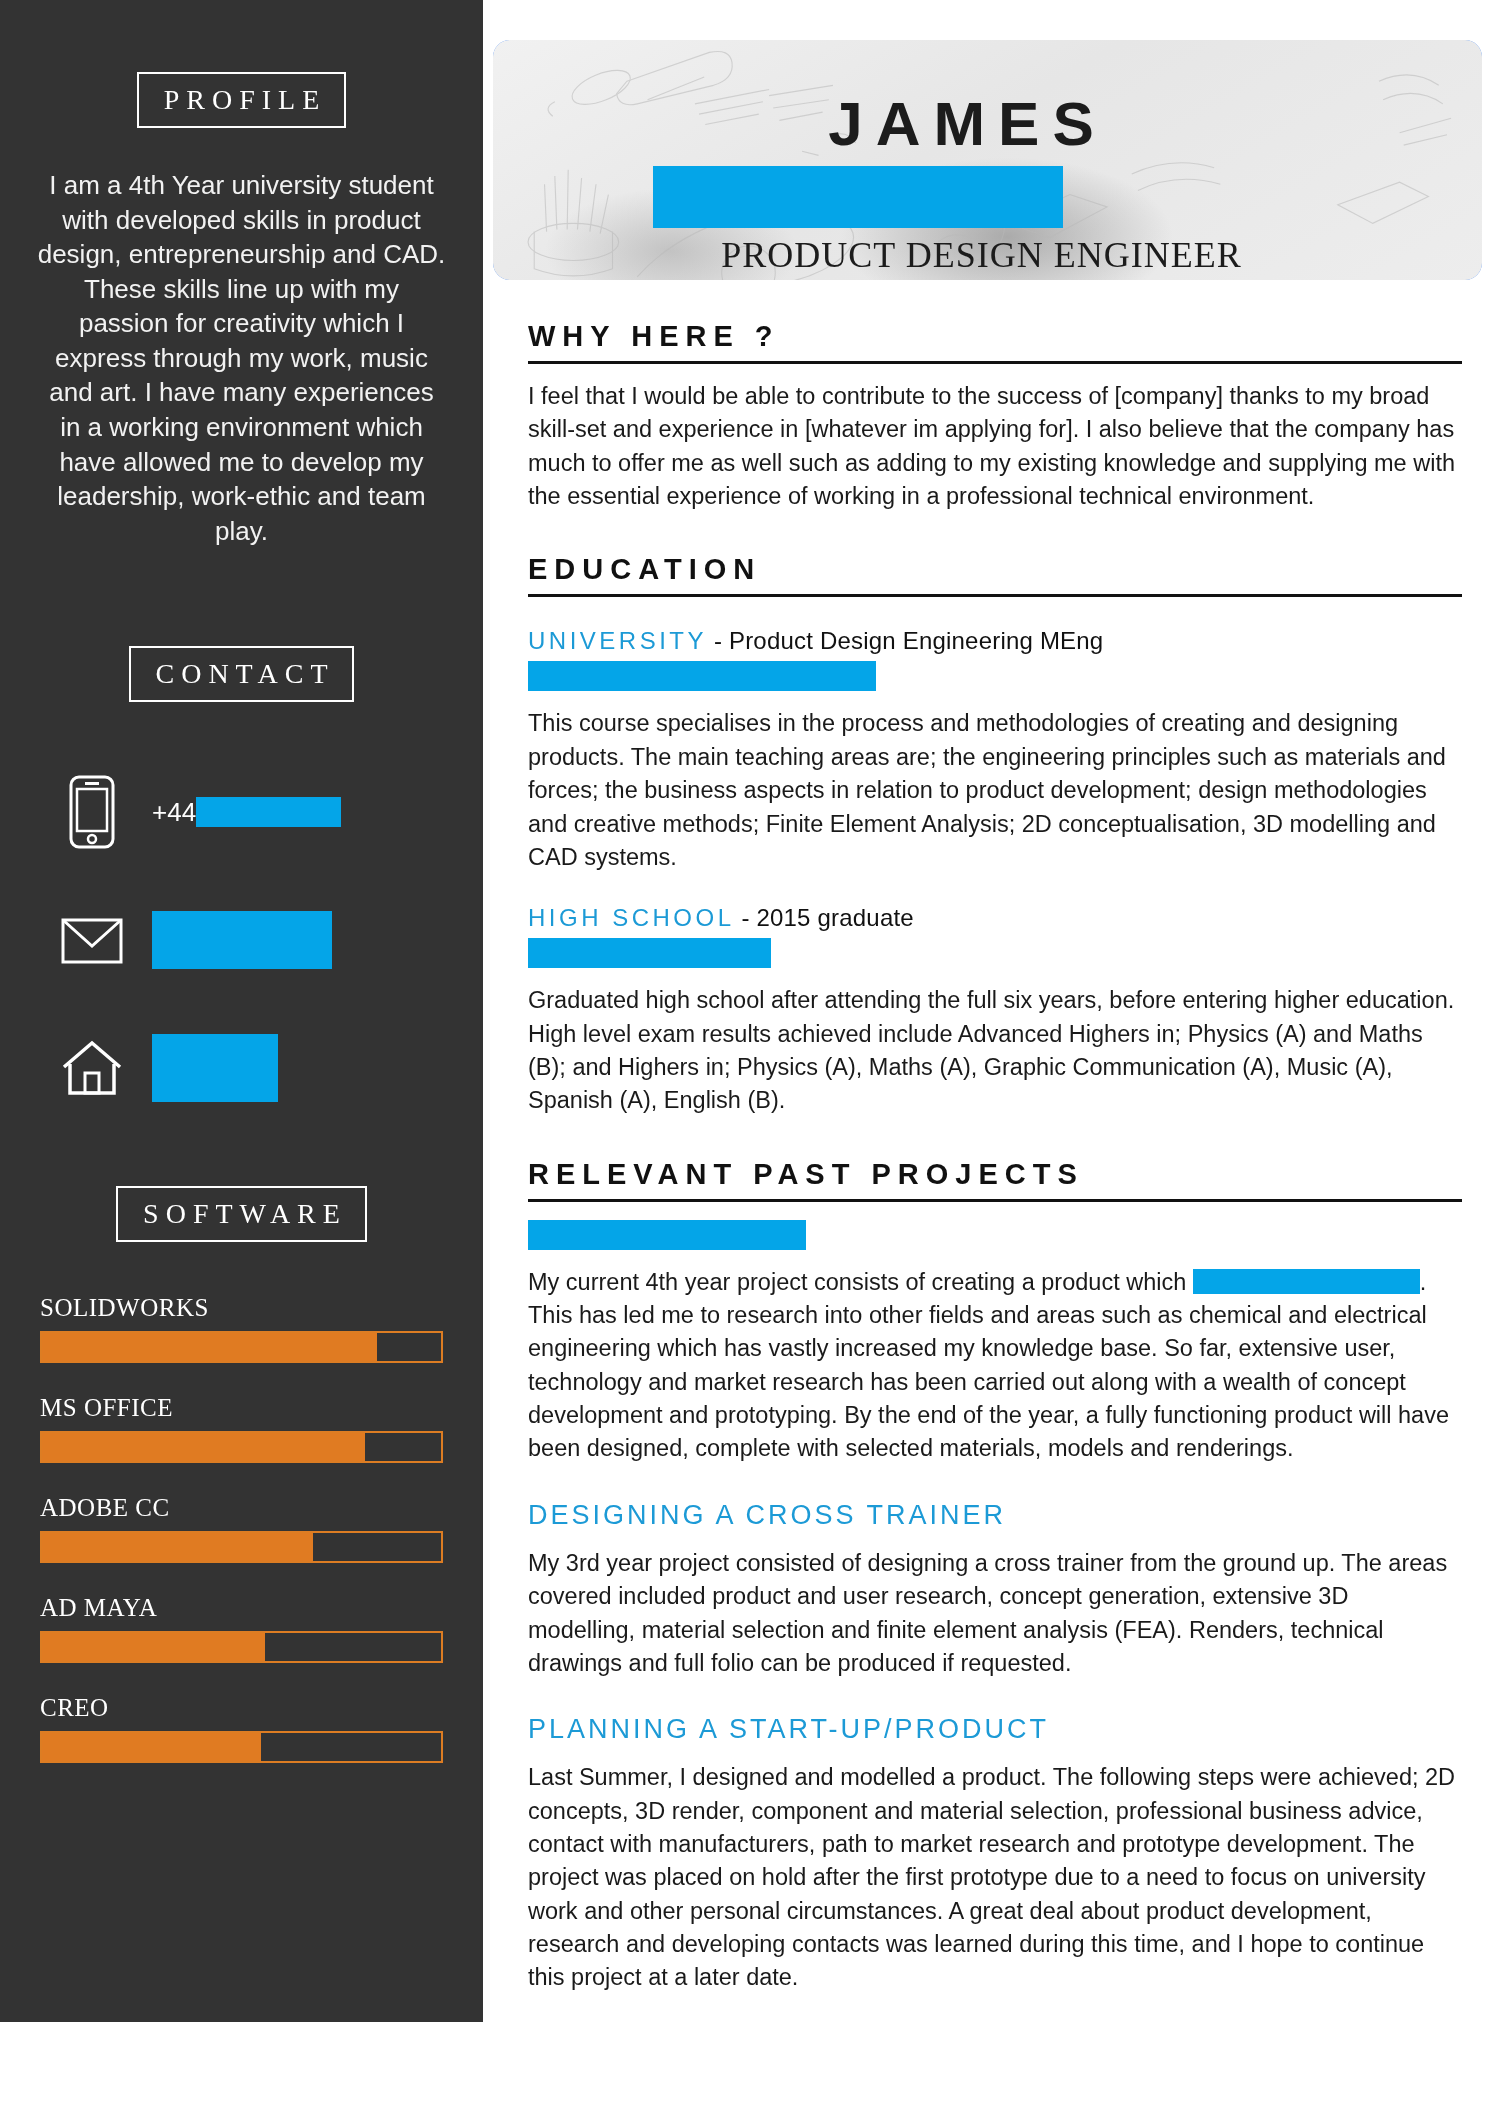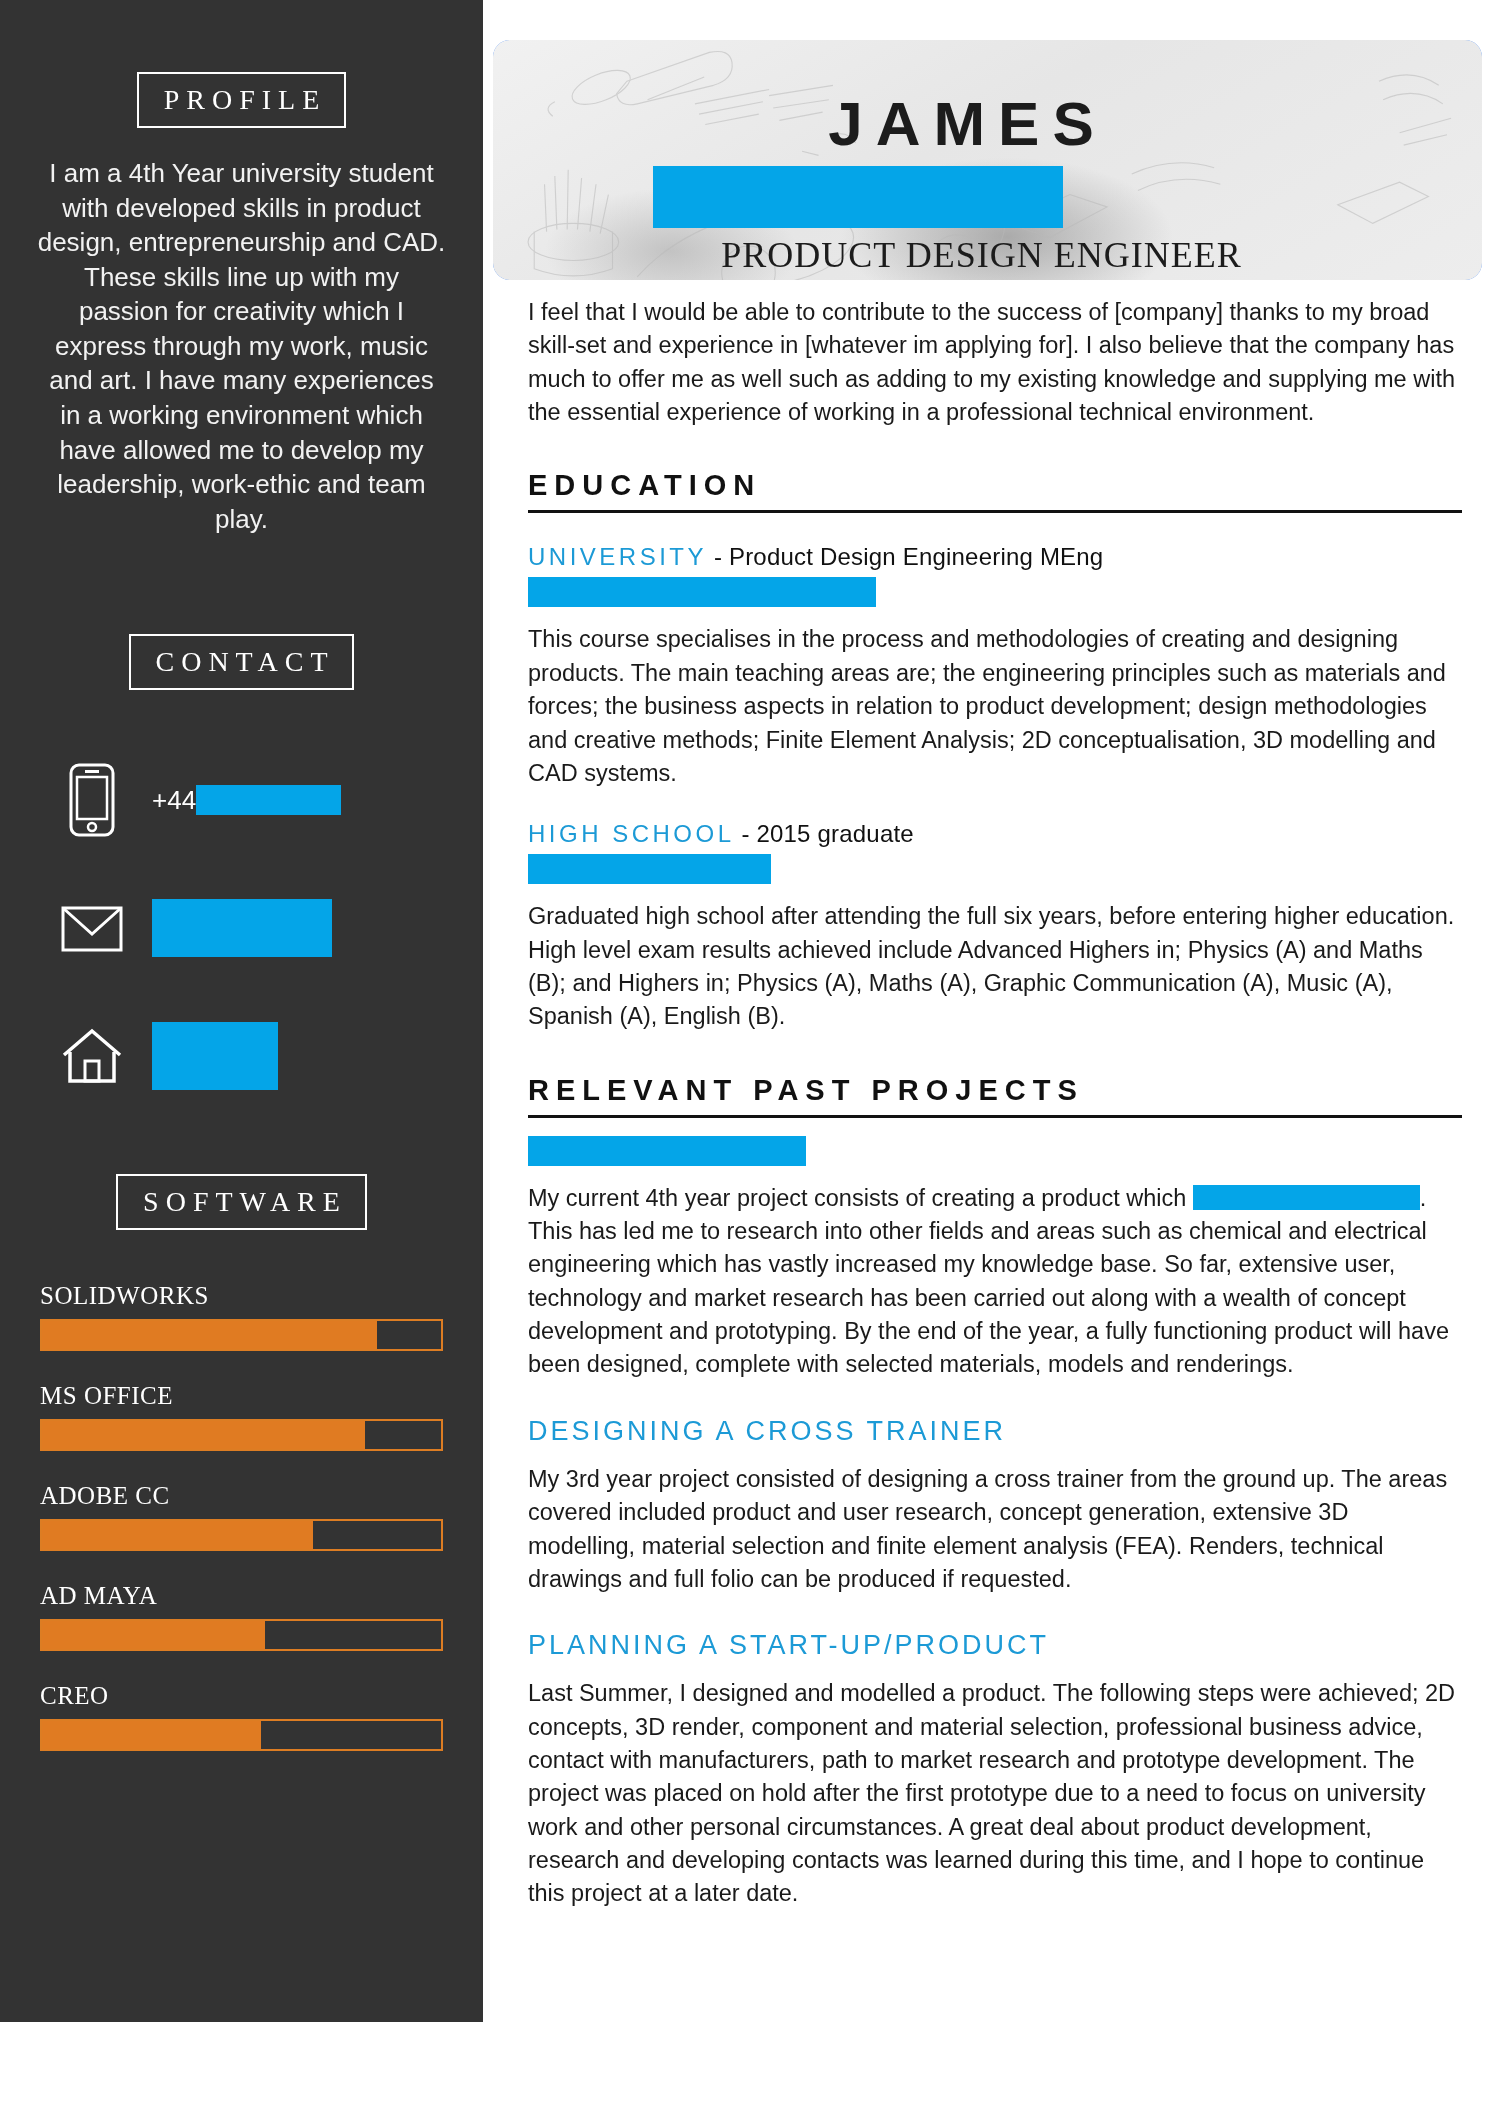--- a/index.html
+++ b/index.html
@@ -36,21 +36,21 @@
     font-family: "Liberation Serif", serif;
     color: #ffffff;
     letter-spacing: 7px;
     font-size: 28px;
     padding: 12px 18px 12px 25px;
     width: fit-content;
     line-height: 1;
   }
   .profile-heading-wrap { padding-top: 72px; }
   .profile-text {
-    margin-top: 28px;
+    margin-top: 40px;
     font-size: 26px;
     line-height: 1.33;
     text-align: center;
     color: #f2f2f2;
     font-family: "Liberation Sans", sans-serif;
     padding: 0 4px;
   }
 
   .contact-heading-wrap { margin-top: 98px; }
   .contact-list { margin-top: 62px; }
@@ -343,20 +343,21 @@
           <path d="M432 196 Q450 182 468 196"></path>
         </g>
       </svg>
       <div class="banner-name">JAMES</div>
       <div class="banner-redact"></div>
       <div class="banner-role">PRODUCT DESIGN ENGINEER</div>
     </div>
 
     <div class="content">
 
+      <h2 class="sec-heading">WHY HERE ?</h2>
       <p class="body-text">I feel that I would be able to contribute to the success of [company] thanks to my broad skill-set and experience in [whatever im applying for]. I also believe that the company has much to offer me as well such as adding to my existing knowledge and supplying me with the essential experience of working in a professional technical environment.</p>
 
       <h2 class="sec-heading">EDUCATION</h2>
 
       <div class="sub-heading">
         <span class="blue">UNIVERSITY</span><span> - Product Design Engineering MEng</span>
       </div>
       <div class="blue-bar" style="width:348px"></div>
       <p class="body-text">This course specialises in the process and methodologies of creating and designing products. The main teaching areas are; the engineering principles such as materials and forces; the business aspects in relation to product development; design methodologies and creative methods; Finite Element Analysis; 2D conceptualisation, 3D modelling and CAD systems.</p>
 

